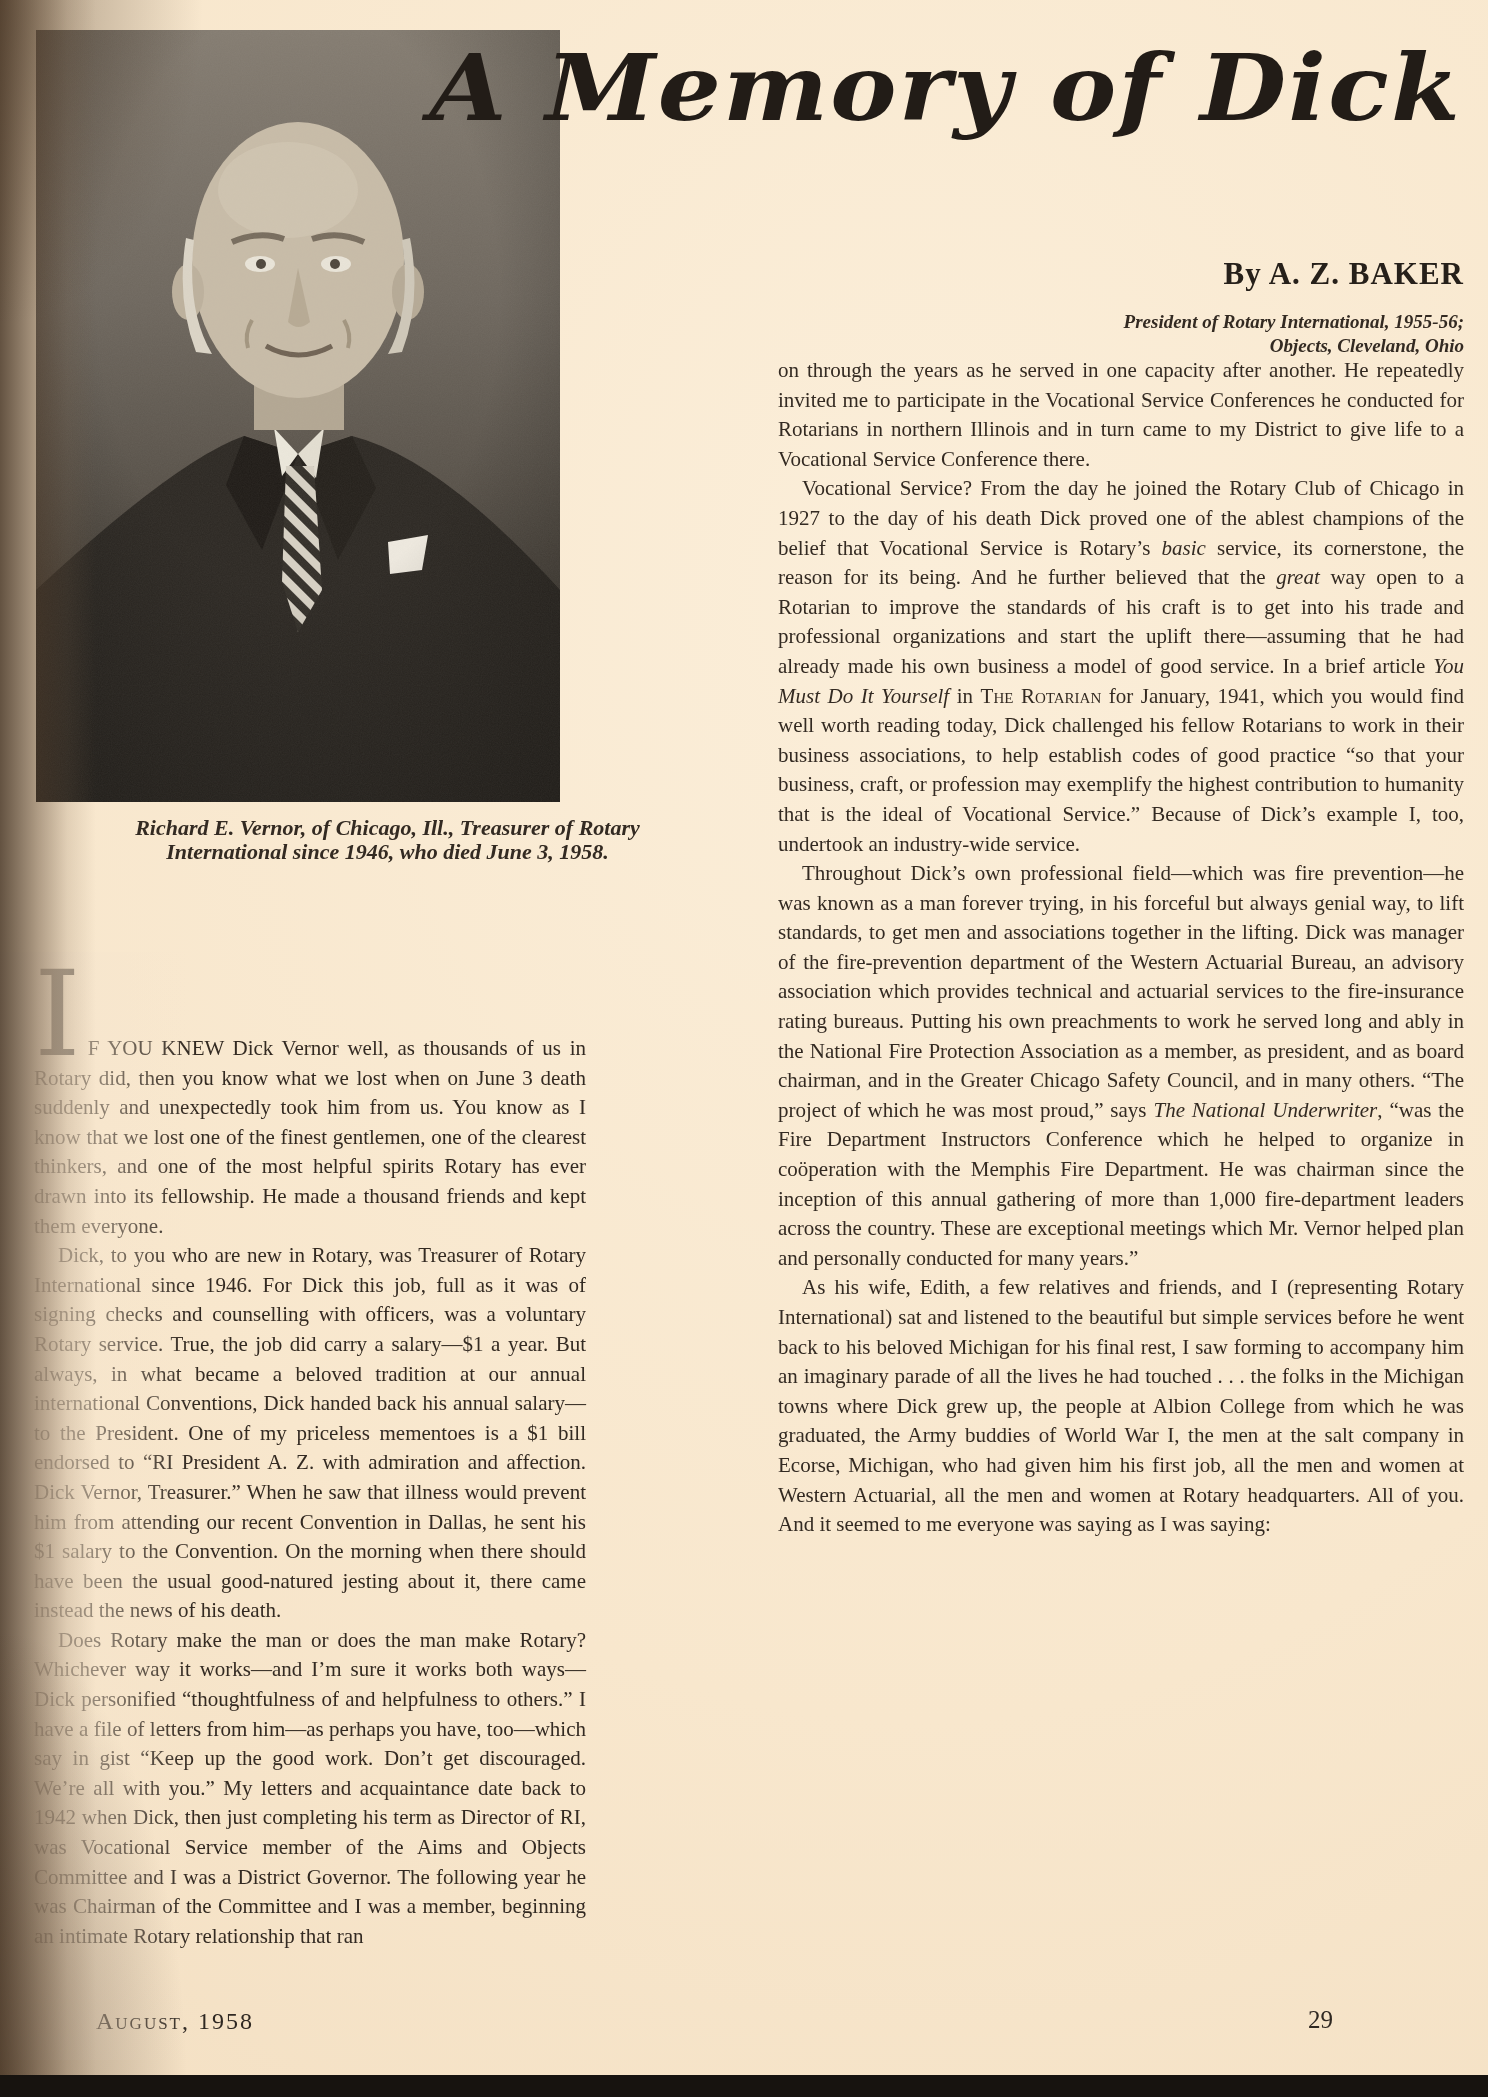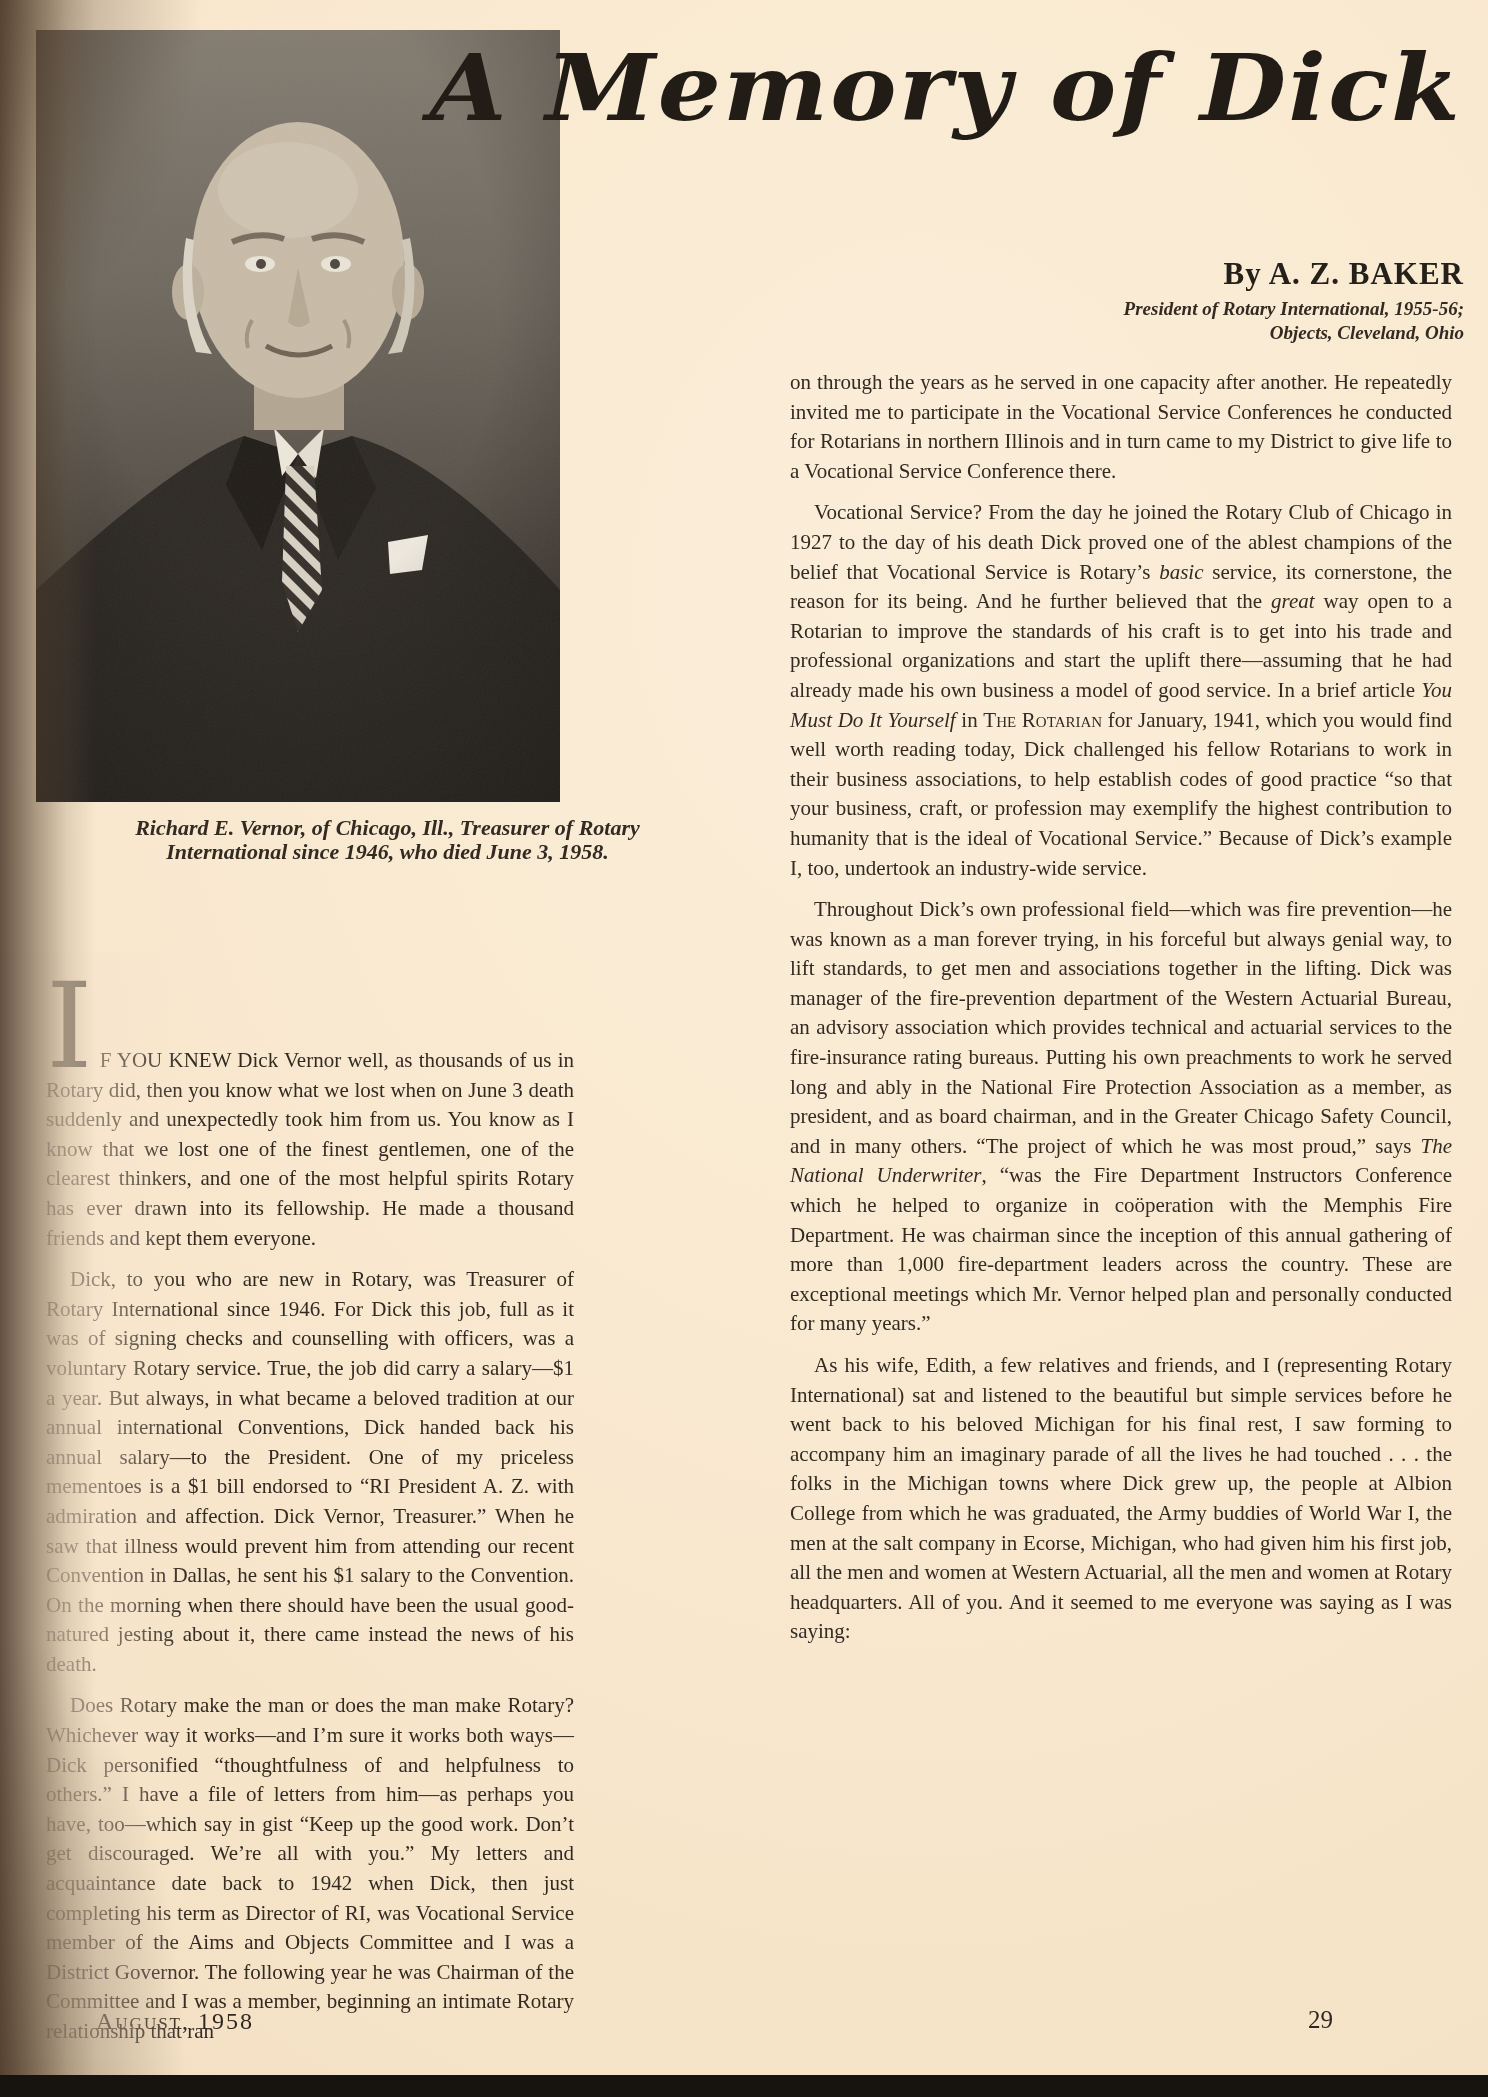--- a/index.html
+++ b/index.html
@@ -20,26 +20,26 @@
   }
   
   .title {
     position:absolute; right:26px; top:34px; white-space:nowrap;
     font-family:"DejaVu Serif", serif; font-style:italic; font-weight:700;
     font-size:92px; letter-spacing:2px; color:#221c17;
     transform:scaleX(1.08); transform-origin:100% 50%;
   }
   .byline-block { position:absolute; right:24px; top:256px; width:430px; text-align:right; }
   .byline { font-size:31px; font-weight:700; letter-spacing:1px; color:#26201a; }
-  .affiliation { margin-top:5px; font-size:19px; line-height:24px; font-weight:700; font-style:italic; color:#332a22; }
+  .affiliation { margin-top:18px; font-size:19px; line-height:24px; font-weight:700; font-style:italic; color:#332a22; }
   
   .column { position:absolute; text-align:justify; }
   #left-column-text  { left:34px;  top:1014px; width:552px; }
   #right-column-text { left:778px; top:356px;  width:686px; }
-  .para { margin:12px; font-size:21px; line-height:29.6px; color:#332a22; }
+  .para { margin:0; font-size:21px; line-height:29.6px; color:#332a22; }
   .para + .para { text-indent:24px; }
   .it { font-style:italic;font-family:Liberation Serif, serif; }
   .sc { font-variant:small-caps; }
   .dropcap {
     font-family:"DejaVu Serif", serif; font-size:118px; line-height:0;
     margin-right:7px; color:#2a241e;
   }
   
   .footer-date {
     position:absolute; left:96px; top:2008px;

